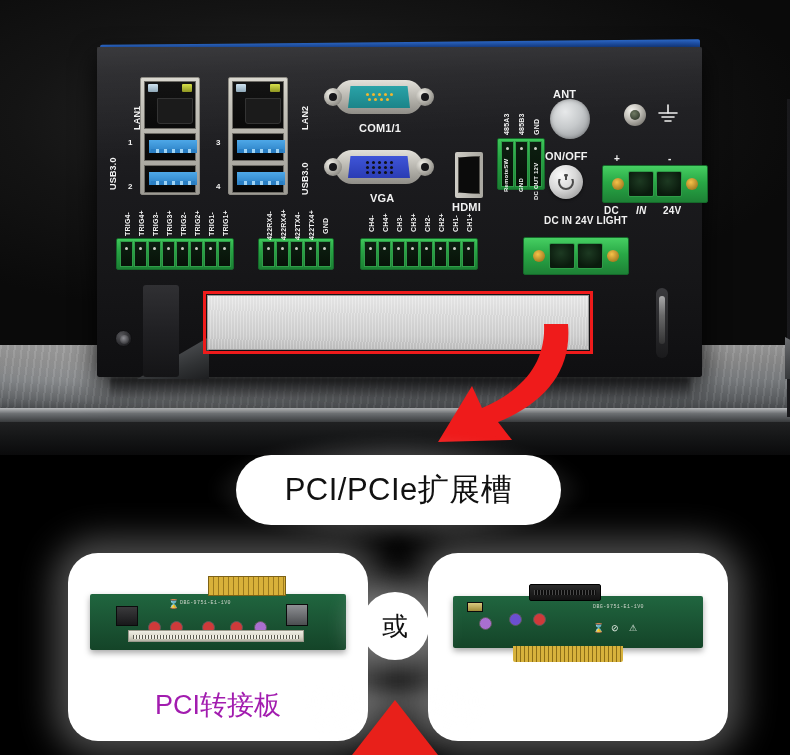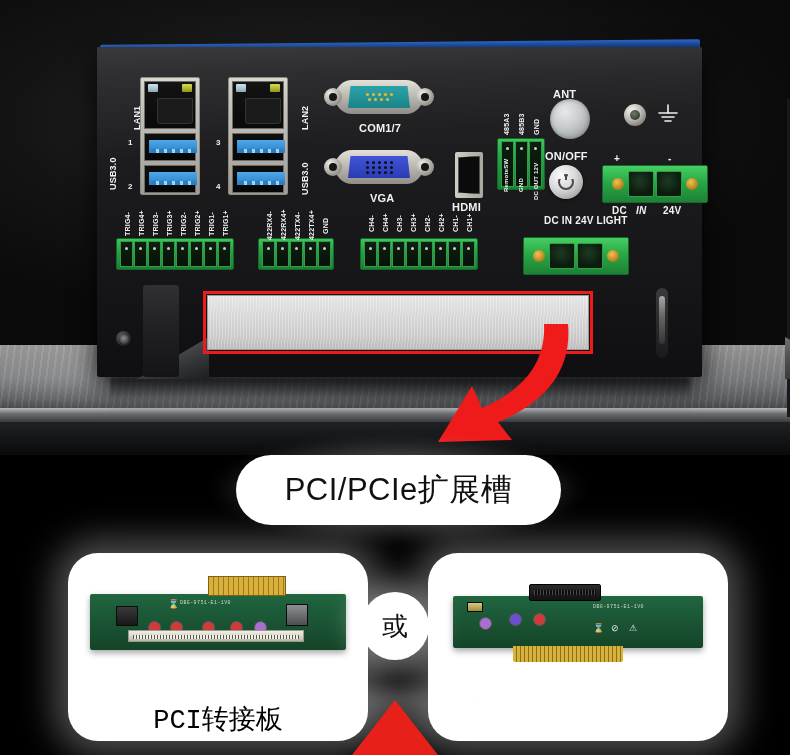--- a/index.html
+++ b/index.html
@@ -293,21 +293,21 @@
   }
   .card{
     position:absolute; top:8px; width:300px; height:188px;
     background:#fff; border-radius:30px;
     display:flex; flex-direction:column; align-items:center;
     box-shadow: 0 0 34px 14px rgba(255,255,255,.30);
   }
   .card.left{ left:68px; }
   .card.right{ left:428px; }
   .card .cap{
-    font-size:27px; color:#000000; margin-top:18px; white-space:nowrap;font-family:Liberation Mono, monospace;
+    font-size:27px; color:#a21caf; margin-top:4px; white-space:nowrap;
   }
   .board-area{ width:268px; height:122px; display:grid; place-items:center; margin-top:8px;}
 
   
   .board{
     position:relative; height:56px; border-radius:2px;
     background: linear-gradient(180deg,#20663f 0%, #1b5635 45%, #144428 100%);
     box-shadow: 0 3px 6px rgba(0,0,0,.35);
   }
   .board.pci{ width:256px; }
@@ -440,21 +440,21 @@
             <div class="pin"></div>
             <div class="pin"></div>
           <div class="pin" style="margin-left:2px"></div>
             <div class="pin" style="margin-left:2px"></div>
             <div class="pin" style="margin-left:2px"></div>
             <div class="pin" style="margin-left:2px"></div>
         </div>
       </div>
     </div>
   </div>
-  <div class="port-lbl" style="left:359px; top:122px; font-size:11px;">COM1/7</div>
+  <div class="port-lbl" style="left:359px; top:122px; font-size:11px;">COM1/1</div>
 
   <div class="dsub vga" style="left:335px; top:150px;">
     <div class="shell">
       <div class="screw l"></div>
       <div class="screw r"></div>
       <div class="body">
         <div class="pin-grid" style="grid-template-columns:repeat(5,3px);">
           <div class="pin"></div>
             <div class="pin"></div>
             <div class="pin"></div>
@@ -513,21 +513,21 @@
   <div class="port-lbl vert" style="left:533px; top:200px; font-size:6px;">DC OUT 12V</div>
 
   <div class="tb pwr" style="left:602px; top:165px;">
     <div class="hole"></div>
     <div class="big"></div>
     <div class="big"></div>
     <div class="hole"></div>
   </div>
   <div class="port-lbl" style="left:614px; top:153px; font-size:10px;">+</div>
   <div class="port-lbl" style="left:668px; top:153px; font-size:10px;">-</div>
-  <div class="port-lbl" style="left:604px; top:205px; font-size:10px;margin-left:8px;">DC</div>
+  <div class="port-lbl" style="left:604px; top:205px; font-size:10px;">DC</div>
   <div class="port-lbl" style="left:636px; top:205px; font-size:10px;font-style:italic;">IN</div>
   <div class="port-lbl" style="left:663px; top:205px; font-size:10px;">24V</div>
 
   <div class="tb pwr" style="left:523px; top:237px;">
     <div class="hole"></div>
     <div class="big"></div>
     <div class="big"></div>
     <div class="hole"></div>
   </div>
   <div class="port-lbl" style="left:544px; top:214px; font-size:10px; line-height:13px; text-align:right;">DC IN 24V LIGHT</div>

